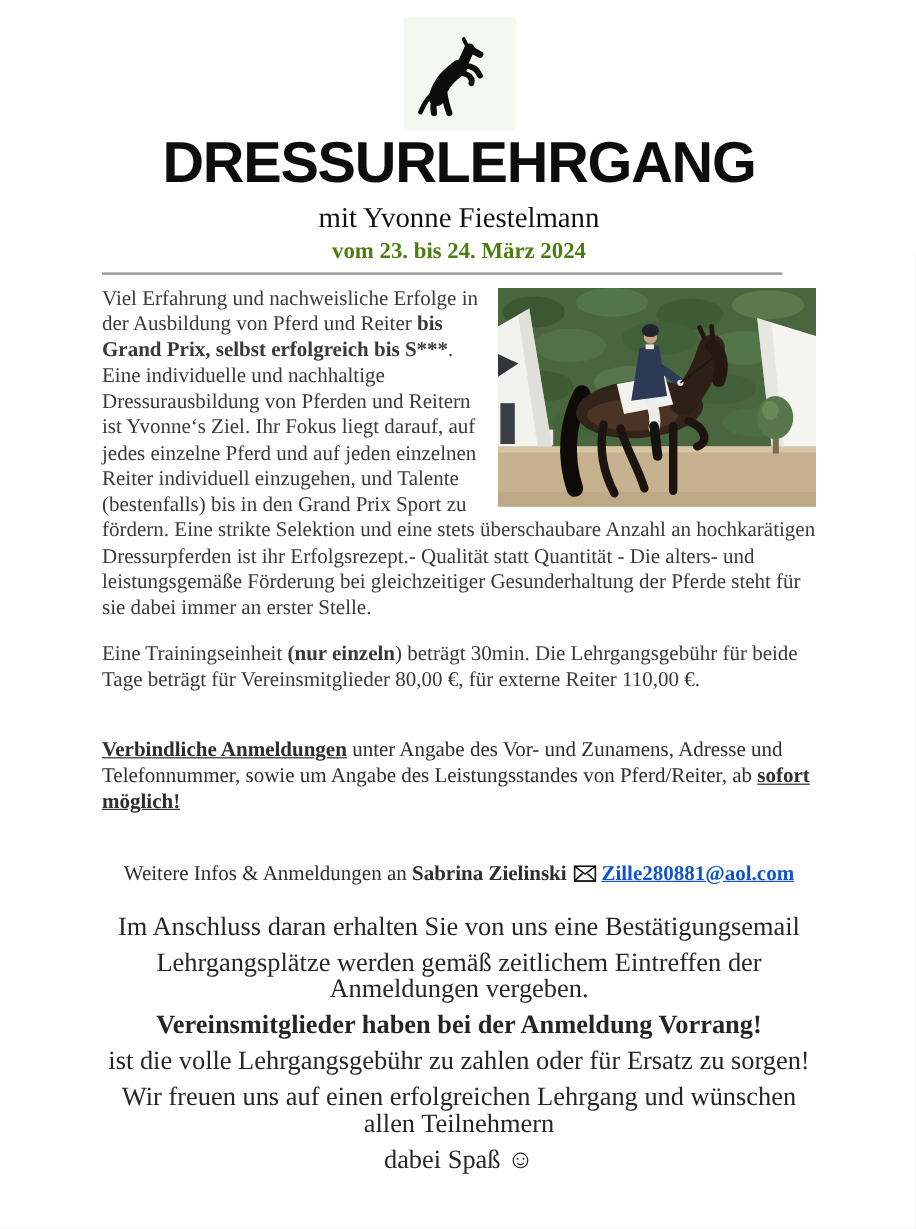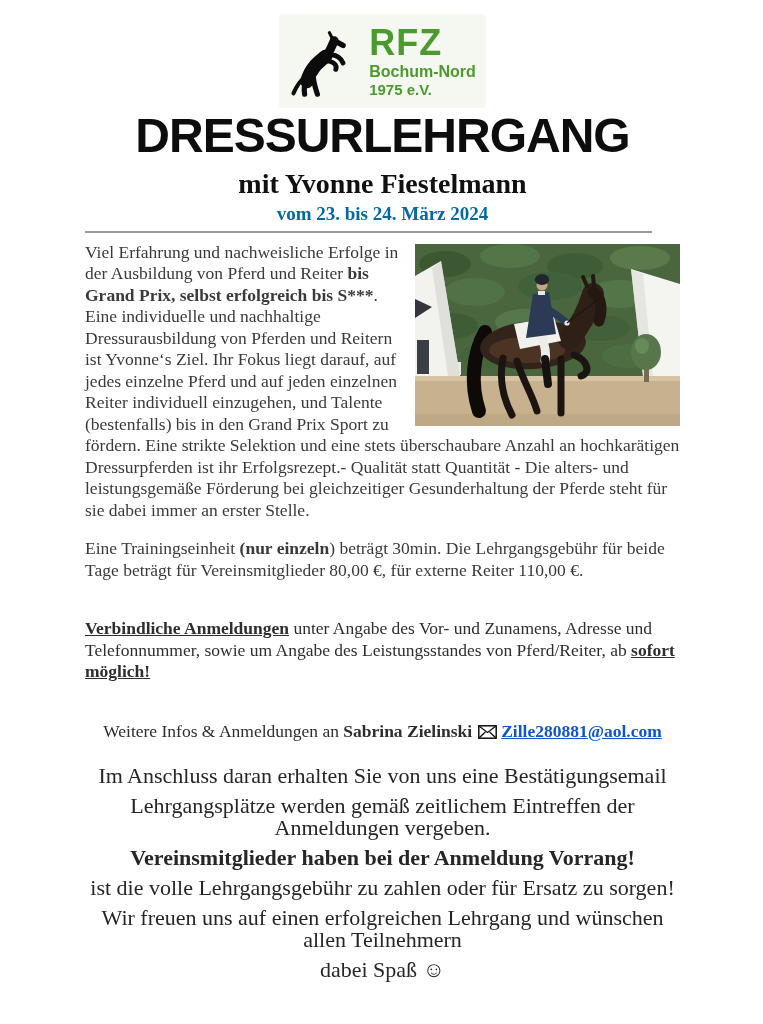--- a/index.html
+++ b/index.html
@@ -28,22 +28,22 @@
   .logo-l2{font-size:16px;font-weight:bold;margin-top:3px;}
   .logo-l3{font-size:15px;font-weight:bold;margin-top:2px;}
 
   
   .title{
     margin:4px 0 0 0;text-align:center;
     font-family:"Liberation Sans","DejaVu Sans",sans-serif;
     font-weight:700;font-size:48px;line-height:1.02;color:#0d0d0d;
     letter-spacing:-1px;
   }
-  .subtitle{margin:7px 0 0 0;text-align:center;font-size:28px;font-weight:bold;color:#111;}
-  .dateline{margin:3px 0 0 0;text-align:center;font-size:19px;font-weight:bold;color:#0369a1;}
+  .subtitle{margin:7px 0 0 0;text-align:center;font-size:24px;font-weight:normal;color:#111;}
+  .dateline{margin:3px 0 0 0;text-align:center;font-size:19px;font-weight:bold;color:#4d7c0f;}
   .rule{border:none;border-top:2px solid #9a9a9a;margin:6px 28px 0 0;}
 
   
   .bodytext{font-size:17.5px;line-height:21.5px;text-align:left;}
   .intro-wrap{margin-top:9px;}
   .intro-wrap::after{content:"";display:block;clear:both;}
   .photo{
     float:right;width:265px;height:182px;margin:2px 0 6px 10px;
     background:#49663f;
   }
@@ -74,25 +74,20 @@
             <path d="M64,27 L75,33" stroke-width="7"></path>
             <path d="M62,25 L58,17" stroke-width="4"></path>
             <path d="M30,74 C26,82 26,88 27,94" stroke-width="6.5"></path>
             <path d="M38,74 C39,82 41,88 43,94" stroke-width="6.5"></path>
             <path d="M53,52 C63,53 68,57 66,63" stroke-width="6"></path>
             <path d="M57,45 C66,44 72,48 75,55" stroke-width="6"></path>
             <path d="M28,72 C20,78 16,86 13,93" stroke-width="5"></path>
           </g>
         </svg>
       </span>
-      <div class="logo-text">
-        <div class="logo-org" style="color:#4c9a2e;">RFZ</div>
-        <div class="logo-l2" style="color:#4c9a2e;">Bochum-Nord</div>
-        <div class="logo-l3" style="color:#4c9a2e;">1975  e.V.</div>
-      </div>
     </div>
   </div>
 
   <h1 class="title">DRESSURLEHRGANG</h1>
   <h2 class="subtitle">mit Yvonne Fiestelmann</h2>
   <h3 class="dateline">vom 23. bis 24. März 2024</h3>
   <hr class="rule">
 
   <div class="intro-wrap">
     <div class="photo">

